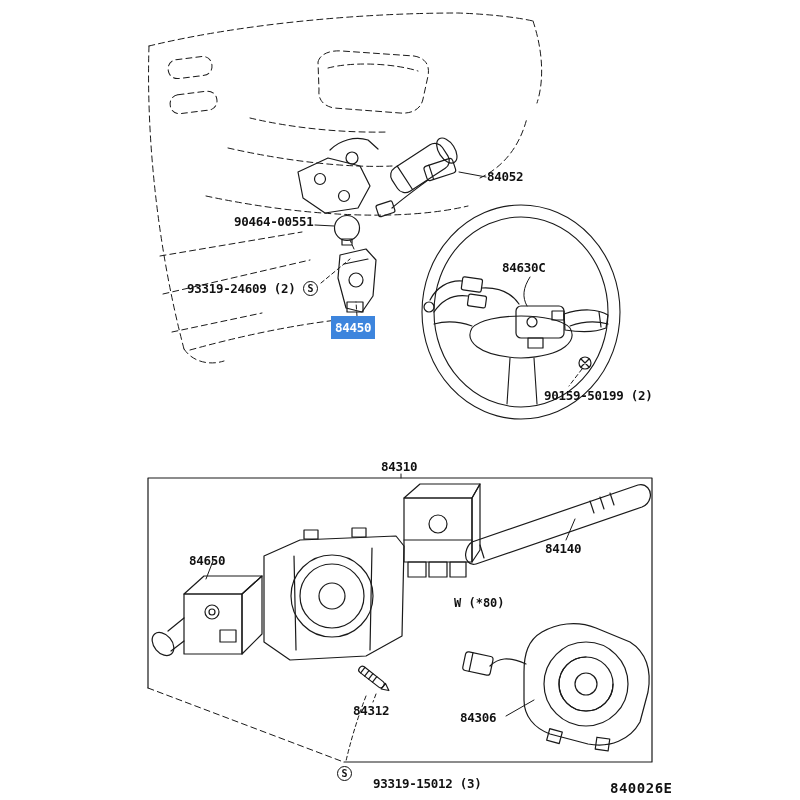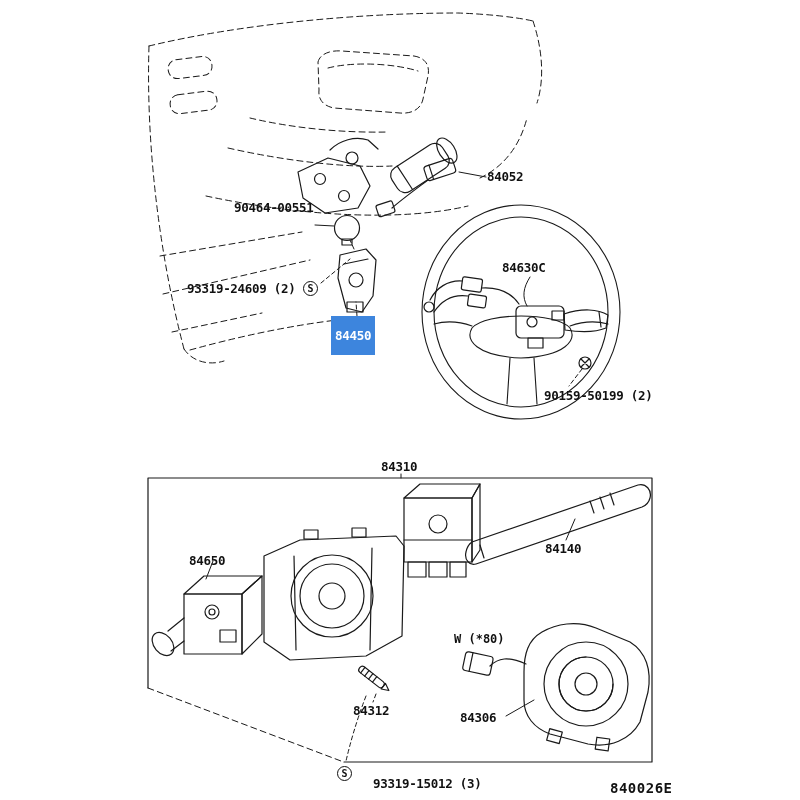--- a/index.html
+++ b/index.html
@@ -8,30 +8,30 @@
   .stage { position: relative; width: 800px; height: 800px; background: #fff; overflow: hidden; }
   .art { position: absolute; left: 0; top: 0; color: var(--line, #1a1a1a); }
   .plabel {
     position: absolute; font-size: 12.5px; font-weight: 700;
     letter-spacing: -0.3px; white-space: nowrap; color: #111; line-height: 15px;
     cursor: default;
   }
   .plabel.highlight {
     background: var(--highlight-bg, #3d85dd);
     color: var(--highlight-text, #ffffff);
-    padding: 12px 4px;
+    padding: 4px 4px;
   }
   .s-circle {
     position: absolute; width: 15px; height: 15px;
     border: 1.5px solid #111; border-radius: 50%;
     font-size: 10px; font-weight: 700; line-height: 12px;
     display: flex; align-items: center; justify-content: center;
     background: #fff;
   }
-  .note { position: absolute; font-size: 12px; font-weight: 700; white-space: nowrap; margin-top: 36px; }
+  .note { position: absolute; font-size: 12px; font-weight: 700; white-space: nowrap; }
   .code { position: absolute; font-size: 14px; font-weight: 700; letter-spacing: 0.5px; }
 </style>
 </head>
 <body>
 
 <div class="stage">
 
   <svg class="art" width="800" height="800" viewBox="0 0 800 800" xmlns="http://www.w3.org/2000/svg">
     <g fill="none" stroke="currentColor" stroke-width="1.2" stroke-linecap="round" stroke-linejoin="round">
 
@@ -180,21 +180,21 @@
         <rect x="596" y="738" width="13" height="12" transform="rotate(8 602 744)"></rect>
         <path d="M526,664 C508,656 498,658 490,666"></path>
         <g transform="rotate(12 478 663)">
           <rect x="464" y="654" width="28" height="19" rx="3"></rect>
           <line x1="471" y1="654" x2="471" y2="673"></line>
         </g>
       </g>
     </g>
   </svg>
 
-  <div class="plabel" style="left:234px; top:200px;">90464-00551</div>
+  <div class="plabel" style="left:234px; top:214px;">90464-00551</div>
   <div class="plabel" style="left:487px; top:169px;">84052</div>
   <div class="plabel" style="left:187px; top:281px;">93319-24609 (2)</div>
   <span class="s-circle" style="left:303px; top:281px;">S</span>
   <div class="plabel highlight" style="left:331px; top:316px;">84450</div>
   <div class="plabel" style="left:502px; top:260px;">84630C</div>
   <div class="plabel" style="left:544px; top:388px;">90159-50199 (2)</div>
 
   <div class="plabel" style="left:381px; top:459px;">84310</div>
   <div class="plabel" style="left:189px; top:545px;margin-top:8px;">84650</div>
   <div class="plabel" style="left:545px; top:541px;">84140</div>

